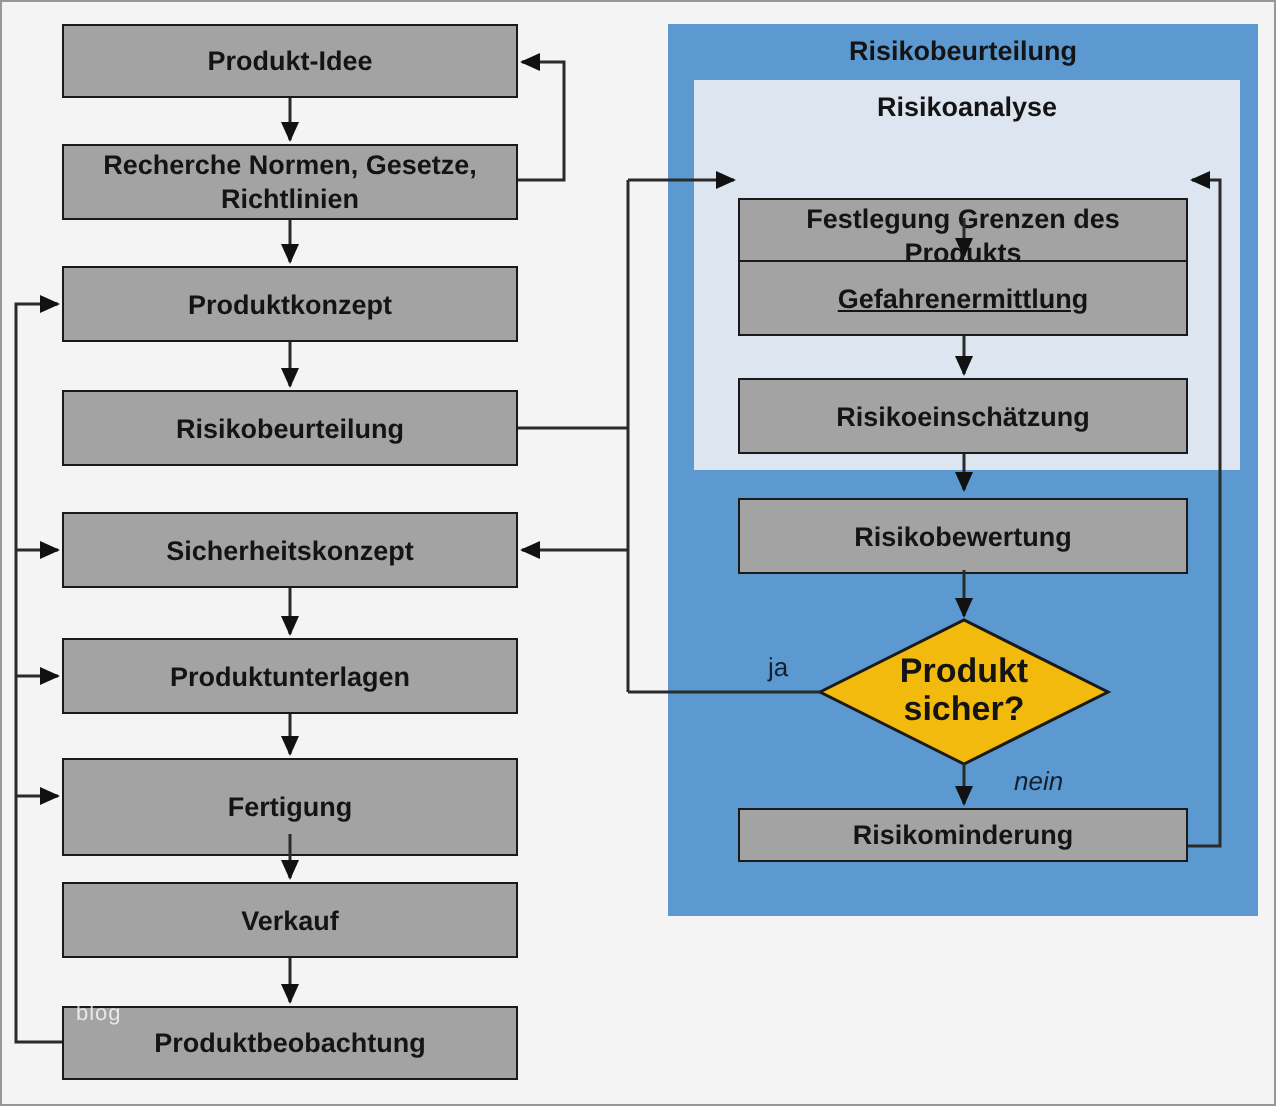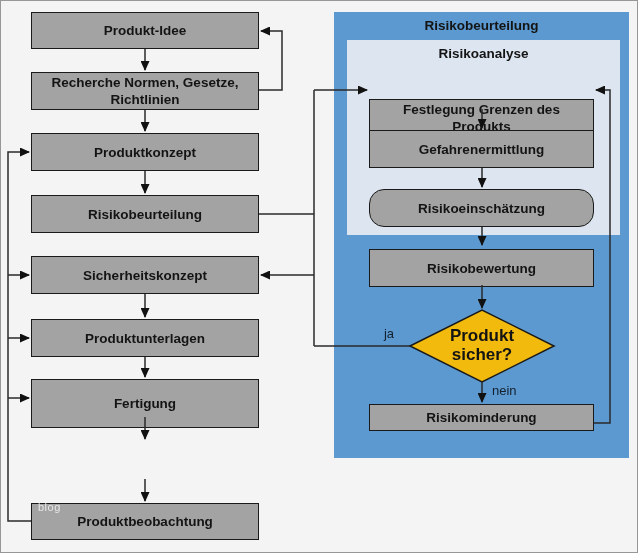--- a/index.html
+++ b/index.html
@@ -79,21 +79,21 @@
     white-space: pre-line;
     z-index: 5;
   }
   .edge-label {
     position: absolute;
     font-size: 13px;
     color: #14202e;
     z-index: 5;
   }
   .edge-label.ja   { left: 376px; top: 325px; width: 24px; text-align: center; }
-  .edge-label.nein { left: 491px; top: 382px; width: 36px; }
+  .edge-label.nein { left: 506px; top: 382px; width: 36px; font-style: italic; }
   .watermark {
     position: absolute;
     left: 37px;
     top: 500px;
     font-size: 11px;
     color: rgba(255,255,255,0.75);
     z-index: 6;
     letter-spacing: 0.5px;
   }
   svg.connectors {
@@ -125,26 +125,27 @@
   </div>
 
   <div class="flowbox" style="top:11px;height:37px;">Produkt-Idee</div>
   <div class="flowbox" style="top:71px;height:38px;">Recherche Normen, Gesetze,
 Richtlinien</div>
   <div class="flowbox" style="top:132px;height:38px;">Produktkonzept</div>
   <div class="flowbox" style="top:194px;height:38px;">Risikobeurteilung</div>
   <div class="flowbox" style="top:255px;height:38px;">Sicherheitskonzept</div>
   <div class="flowbox" style="top:318px;height:38px;">Produktunterlagen</div>
   <div class="flowbox" style="top:378px;height:49px;">Fertigung</div>
+  <div class="flowbox" style="top:440px;height:38px;">Verkauf</div>
   <div class="flowbox" style="top:502px;height:37px;">Produktbeobachtung</div>
 
   <div class="flowbox rightbox" style="top:70px;height:38px;margin-top:28px;">Festlegung Grenzen des
 Produkts</div>
-  <div class="flowbox rightbox" style="top:129px;height:38px;">Gefahrenermittlung</div>
-  <div class="flowbox rightbox" style="top:188px;height:38px;border-radius:15px;">Risikoeinschätzung</div>
+  <div class="flowbox rightbox" style="top:129px;height:38px;text-decoration:underline;">Gefahrenermittlung</div>
+  <div class="flowbox rightbox" style="top:188px;height:38px;">Risikoeinschätzung</div>
   <div class="flowbox rightbox" style="top:248px;height:38px;">Risikobewertung</div>
   <div class="flowbox rightbox" style="top:403px;height:27px;">Risikominderung</div>
 
   <div class="diamond-label">Produkt
 sicher?</div>
 
   <div class="edge-label ja">ja</div>
   <div class="edge-label nein">nein</div>
 
   <div class="watermark">blog</div>

